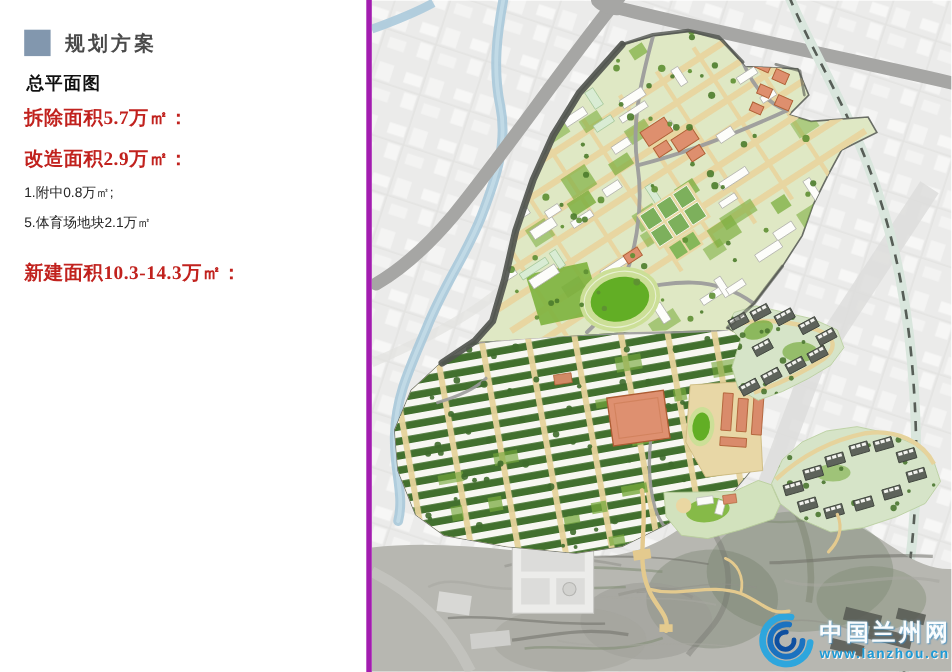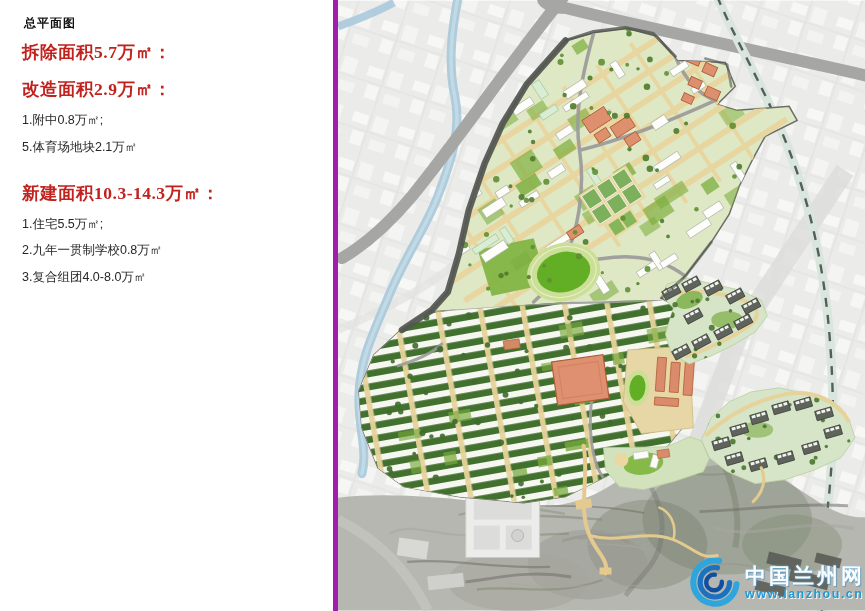--- a/index.html
+++ b/index.html
@@ -3,21 +3,21 @@
 <meta charset="utf-8">
 <style>
   html,body{margin:0;padding:0;background:#ffffff;}
   .slide{position:relative;width:865px;height:611px;background:#ffffff;overflow:hidden;
          font-family:"Liberation Sans","DejaVu Sans",sans-serif;}
   
   .panel{position:absolute;left:0;top:0;width:333px;height:611px;background:#ffffff;padding:0 0 0 22px;box-sizing:border-box;}
   .hdr{display:flex;align-items:center;gap:13px;margin-top:27px;}
   .sq{width:24px;height:24px;background:#8297ae;flex:0 0 auto;}
   .hdr h1{margin:0;font-size:18px;font-weight:bold;color:#4a4a4a;letter-spacing:3px;}
-  .sub{margin:15px 0 0 2px;font-size:12px;font-weight:bold;color:#111;letter-spacing:1px;}
+  .sub{margin:15px 0 0 2px;font-size:16px;font-weight:bold;color:#111;letter-spacing:1px;}
   .sec-h{margin:0;font-size:17.5px;font-weight:bold;color:#c1221e;letter-spacing:.5px;
          font-family:"Liberation Serif","DejaVu Serif",serif;}
   .sec-h.first{margin-top:8px;}
   .sec-h.gap1{margin-top:13px;}
   .sec-h.gap2{margin-top:26px;}
   .items{list-style:none;margin:0;padding:0;}
   .items li{font-size:12.5px;color:#262626;margin-top:13px;line-height:1.1;}
   
   .map{position:absolute;left:333px;top:0;width:532px;height:611px;border-left:5px solid #a21caf;overflow:hidden;}
   .map svg.plan{display:block;}
@@ -28,36 +28,35 @@
            text-shadow:0 0 2px #8ec9ea,1px 1px 1px rgba(40,120,180,.65);}
   .logo-url{margin-top:2px;font-size:12.5px;font-weight:bold;color:#1e9ad6;letter-spacing:1.5px;
             text-shadow:1px 1px 0 rgba(255,255,255,.85);}
 </style>
 </head>
 <body>
 
 <div class="slide">
 
   <aside class="panel">
+    <div class="hdr">
+      <span class="sq"></span>
+      <h1>规划方案</h1>
+    </div>
     <h2 class="sub">总平面图</h2>
 
     <h3 class="sec-h first">拆除面积5.7万㎡：</h3>
 
     <h3 class="sec-h gap1">改造面积2.9万㎡：</h3>
     <ul class="items">
       <li>1.附中0.8万㎡;</li>
       <li>5.体育场地块2.1万㎡</li>
     </ul>
 
     <h3 class="sec-h gap2">新建面积10.3-14.3万㎡：</h3>
-    <ul class="items">
-      <li>1.住宅5.5万㎡;</li>
-      <li>2.九年一贯制学校0.8万㎡</li>
-      <li>3.复合组团4.0-8.0万㎡</li>
-    </ul>
   </aside>
 
   <div class="map">
   <svg id="plan" class="plan" width="532" height="611" viewBox="0 0 533 611" xmlns="http://www.w3.org/2000/svg">
     <defs>
       <pattern id="fabric" width="48" height="48" patternUnits="userSpaceOnUse" patternTransform="rotate(18)">
         <rect width="48" height="48" fill="#ebebea"></rect>
         <rect x="2" y="4" width="16" height="10" fill="#f7f7f6"></rect>
         <rect x="24" y="2" width="14" height="16" fill="#f4f4f3"></rect>
         <rect x="6" y="22" width="12" height="14" fill="#f6f6f5"></rect>

